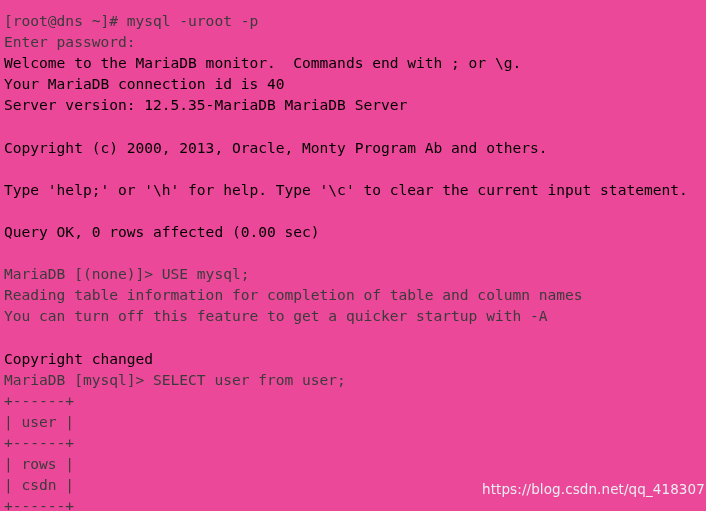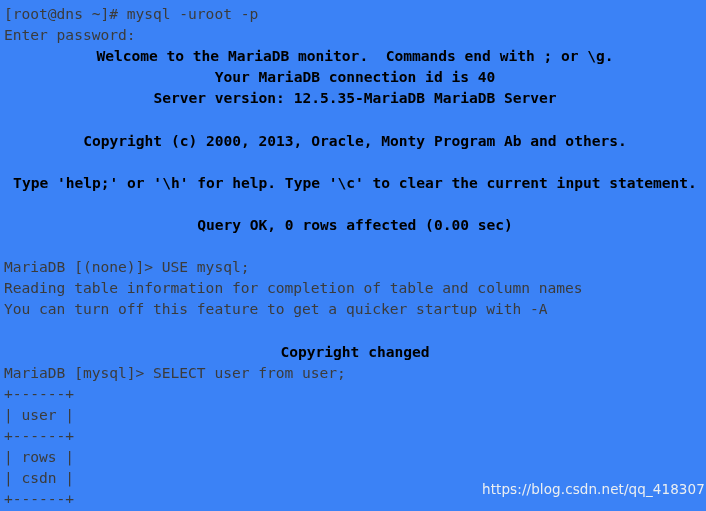--- a/index.html
+++ b/index.html
@@ -5,41 +5,40 @@
   html, body {
     margin: 0;
     padding: 0;
     background: #ffffff;
   }
 
   #terminal {
     position: relative;
     width: 706px;
     height: 511px;
-    background: #3b82f6;
+    background: #ec4899;
     overflow: hidden;
     font-family: "DejaVu Sans Mono", "Liberation Mono", monospace;
     font-size: 14.6px;
     line-height: 21.1px;
     letter-spacing: -0.02px;
-    padding: 3px 0 0 4px;
+    padding: 10px 0 0 4px;
     box-sizing: border-box;
   }
 
   .line {
     white-space: pre;
     height: 21.1px;
     color: #3b3b3b;
     font-weight: 400;
   }
 
   .line.bold {
     color: #000000;
-    font-weight: 700;
-    text-align: center;
+    font-weight: 400;
   }
 
   .line.blank {
     color: transparent;
   }
 
   #watermark {
     position: absolute;
     left: 482px;
     top: 479px;

